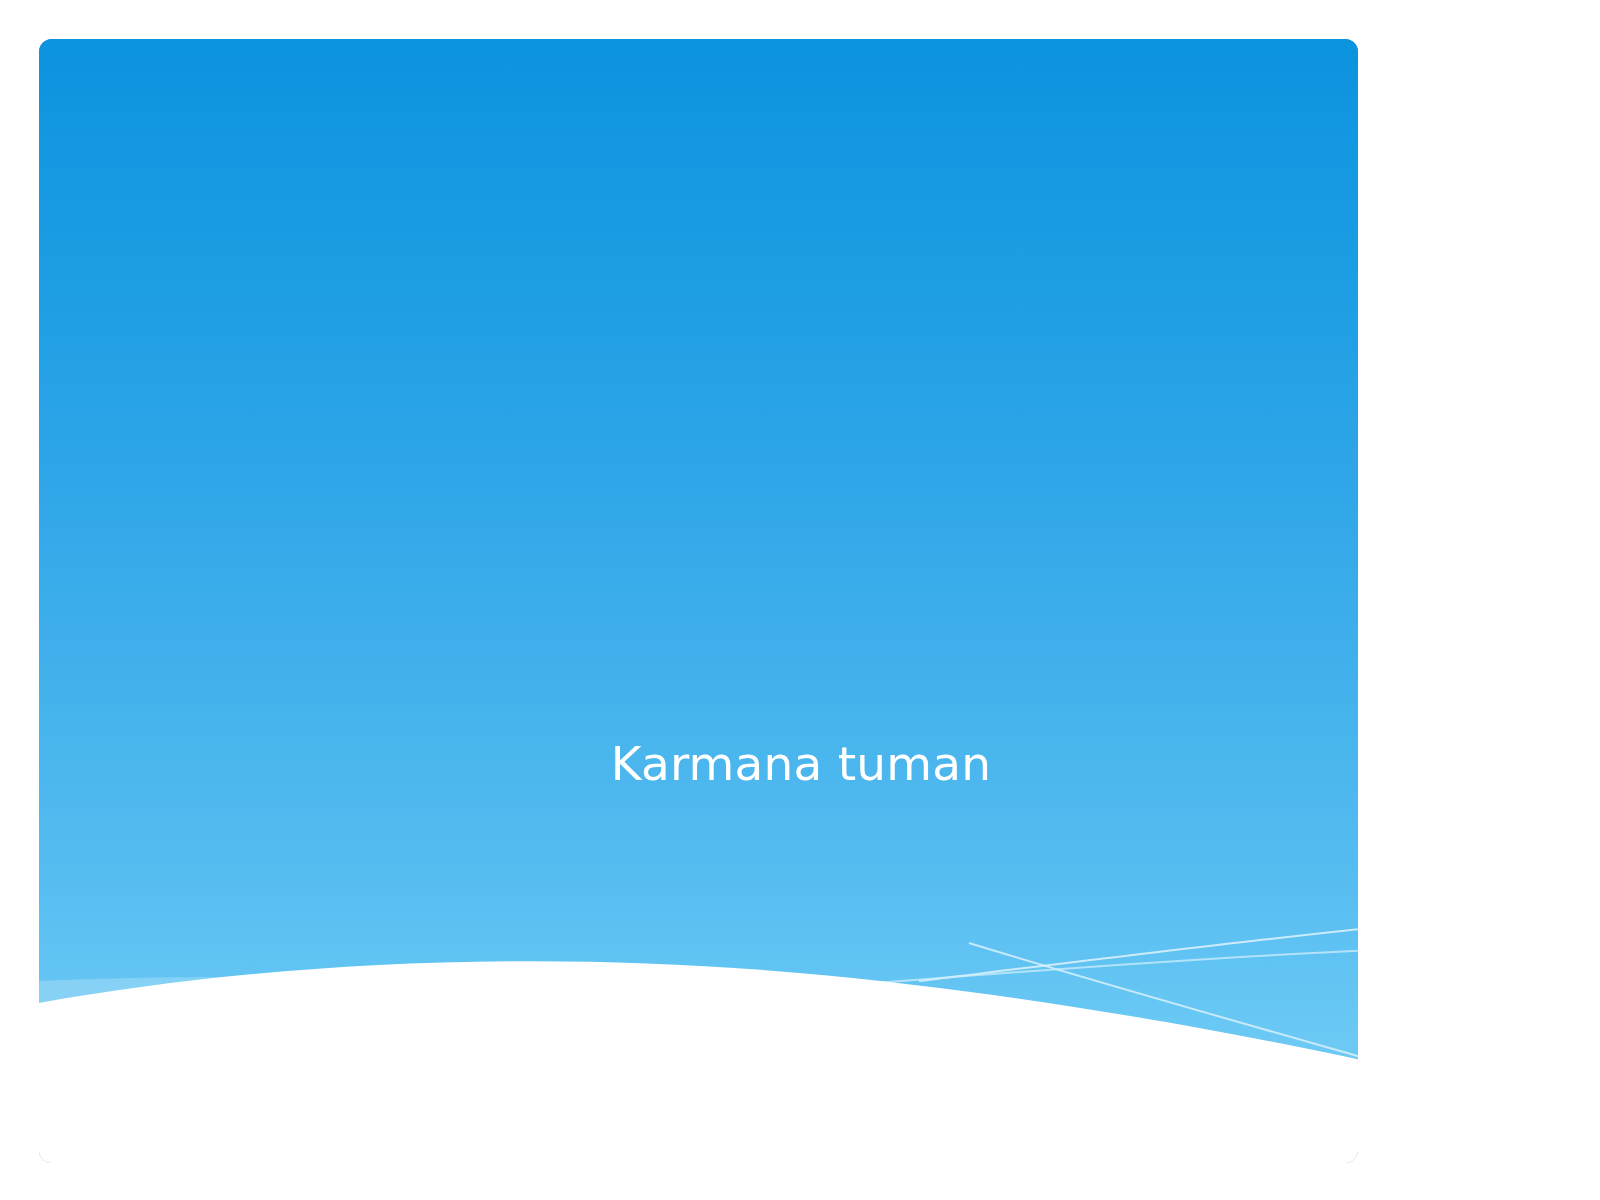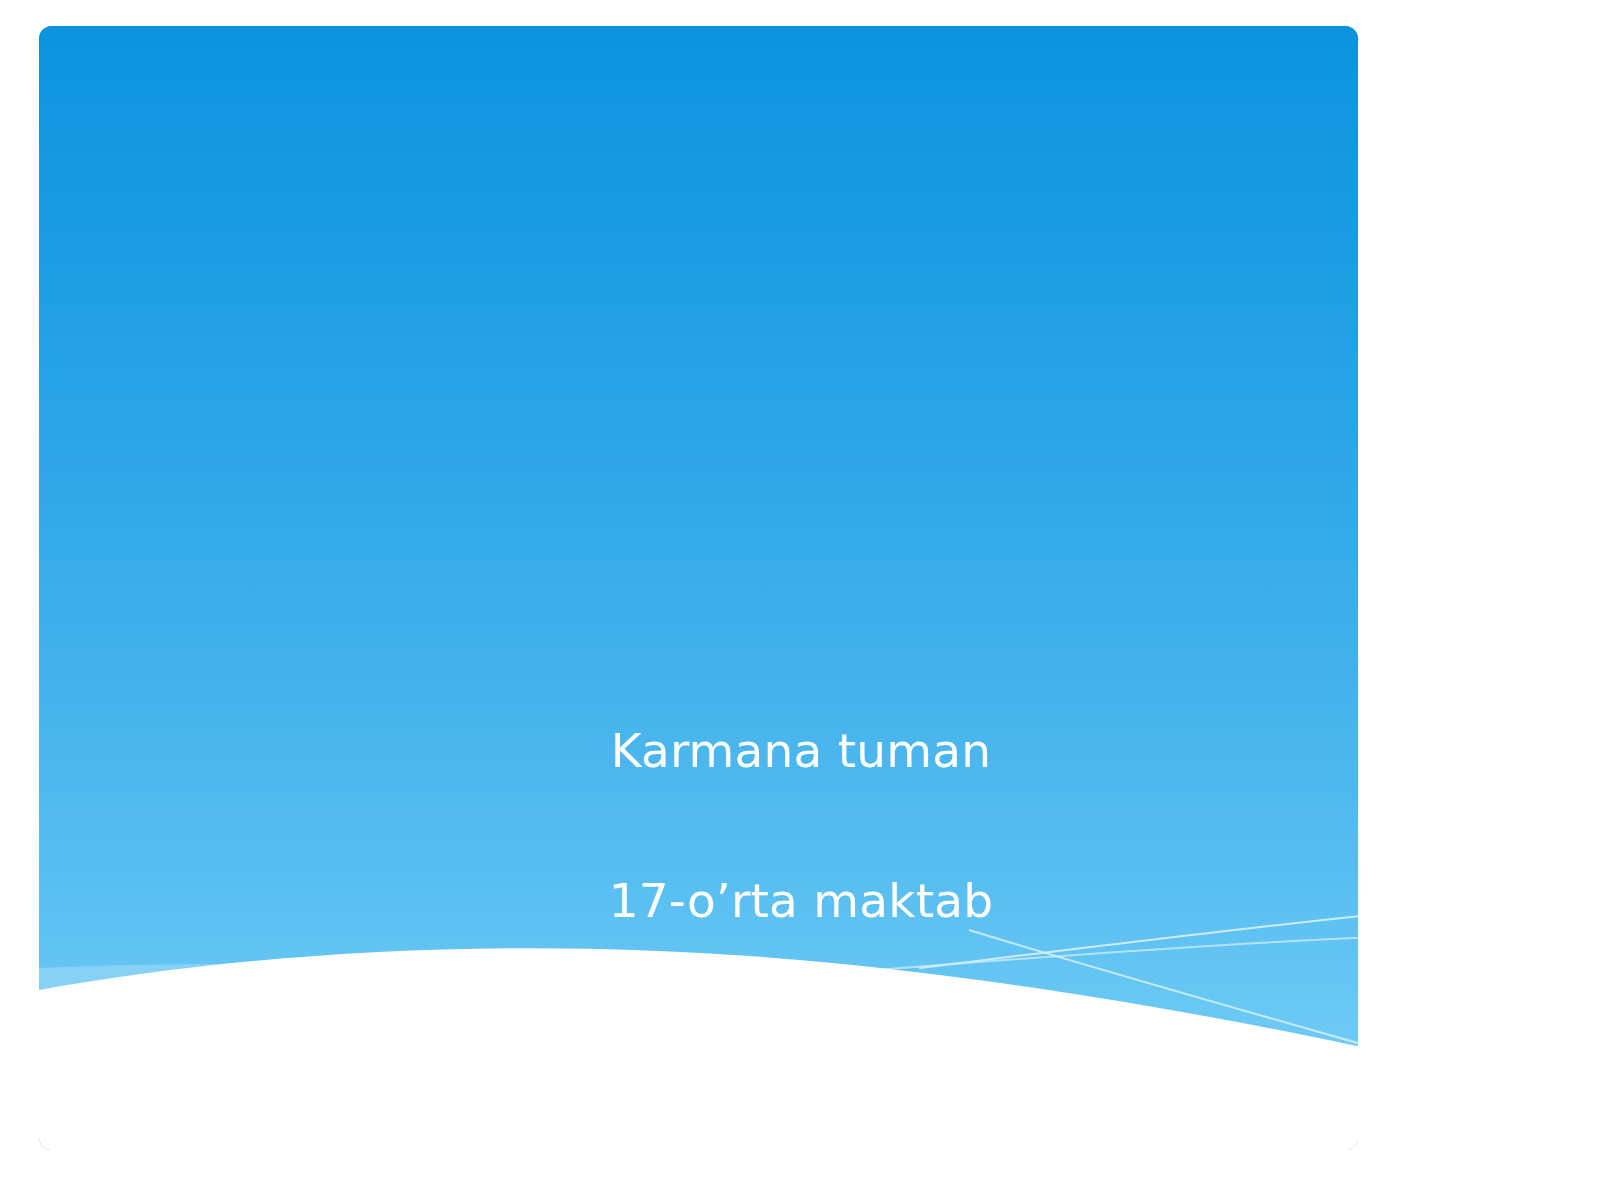--- a/index.html
+++ b/index.html
@@ -18,21 +18,21 @@
   #page {
     position: relative;
     width: 1600px;
     height: 1200px;
     background: #ffffff;
   }
 
   #slide {
     position: absolute;
     left: 39px;
-    top: 26px;
+    top: 39px;
     width: 1319px;
     height: 1124px;
     border-radius: 13px;
     overflow: hidden;
     background: #3b82f6;
   }
 
   
   #slide-bg {
     position: absolute;
@@ -107,20 +107,19 @@
           <path d="M110,196 C420,154 820,118 1170,96 C1330,86 1450,82 1524,80" fill="none" stroke="#cfeefc" stroke-width="2" opacity="0.75"></path>
         </g>
 
         <path d="M0,140 C200,104 470,84 760,110 C1010,132 1240,178 1400,214
                  C1460,228 1500,238 1524,244 L1524,300 L0,300 Z" fill="#ffffff"></path>
       </svg>
     </div>
 
     <div id="title-block">
       <span class="line">Karmana tuman</span>
-      <span class="line">17-o’rta maktab</span>
       
       
       
     </div>
 
   </div>
 </div>
 
 </body></html>

